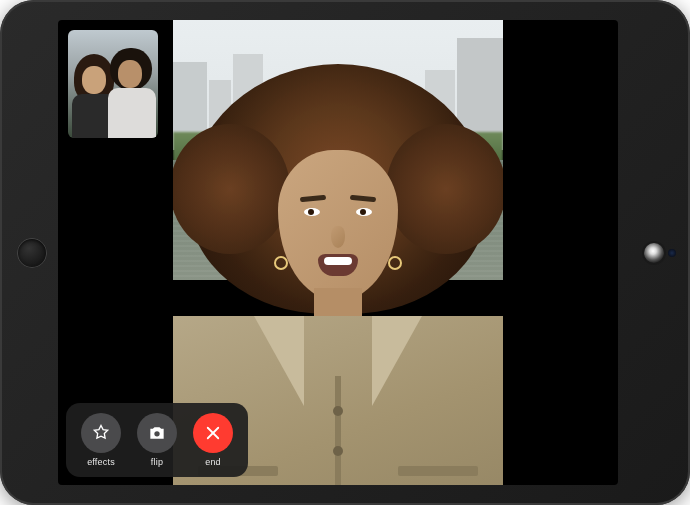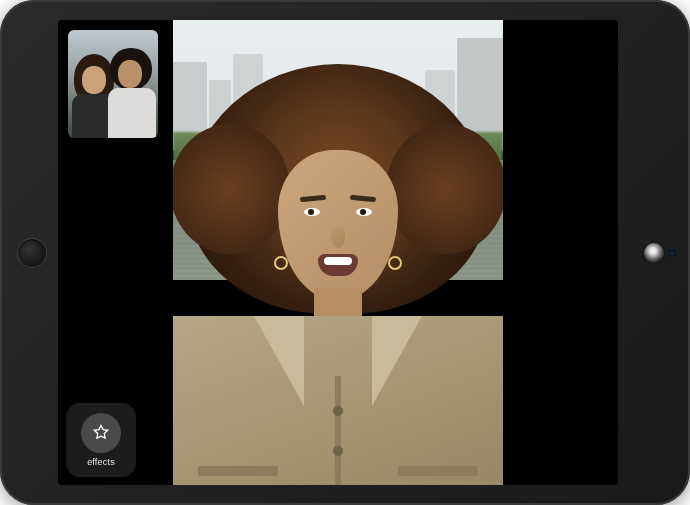--- a/index.html
+++ b/index.html
@@ -234,16 +234,34 @@
 
     <div class="controls">
       <div class="ctrl">
         <div class="circ">
           <svg width="20" height="20" viewBox="0 0 24 24" fill="none" stroke="#fff" stroke-width="1.6">
               <path d="M12 3l2.5 5 5.5.8-4 3.9.9 5.5L12 15.8 7.1 18.2 8 12.7 4 8.8 9.5 8 12 3z"></path>
             </svg>
         </div>
         <div class="lbl">effects</div>
       </div>
+      <div class="ctrl">
+        <div class="circ">
+          <svg width="20" height="20" viewBox="0 0 24 24" fill="#fff">
+              <path d="M4 7h3l2-2h6l2 2h3v12H4z" fill="#fff"></path>
+              <circle cx="12" cy="13" r="3.2" fill="#4a4a4c"></circle>
+            </svg>
+        </div>
+        <div class="lbl">flip</div>
+      </div>
+      <div class="ctrl end">
+        <div class="circ">
+          <svg width="18" height="18" viewBox="0 0 24 24" stroke="#fff" stroke-width="2.4" stroke-linecap="round">
+              <line x1="5" y1="5" x2="19" y2="19"></line>
+              <line x1="19" y1="5" x2="5" y2="19"></line>
+            </svg>
+        </div>
+        <div class="lbl">end</div>
+      </div>
     </div>
 
   </div>
 </div>
 
 </body></html>

